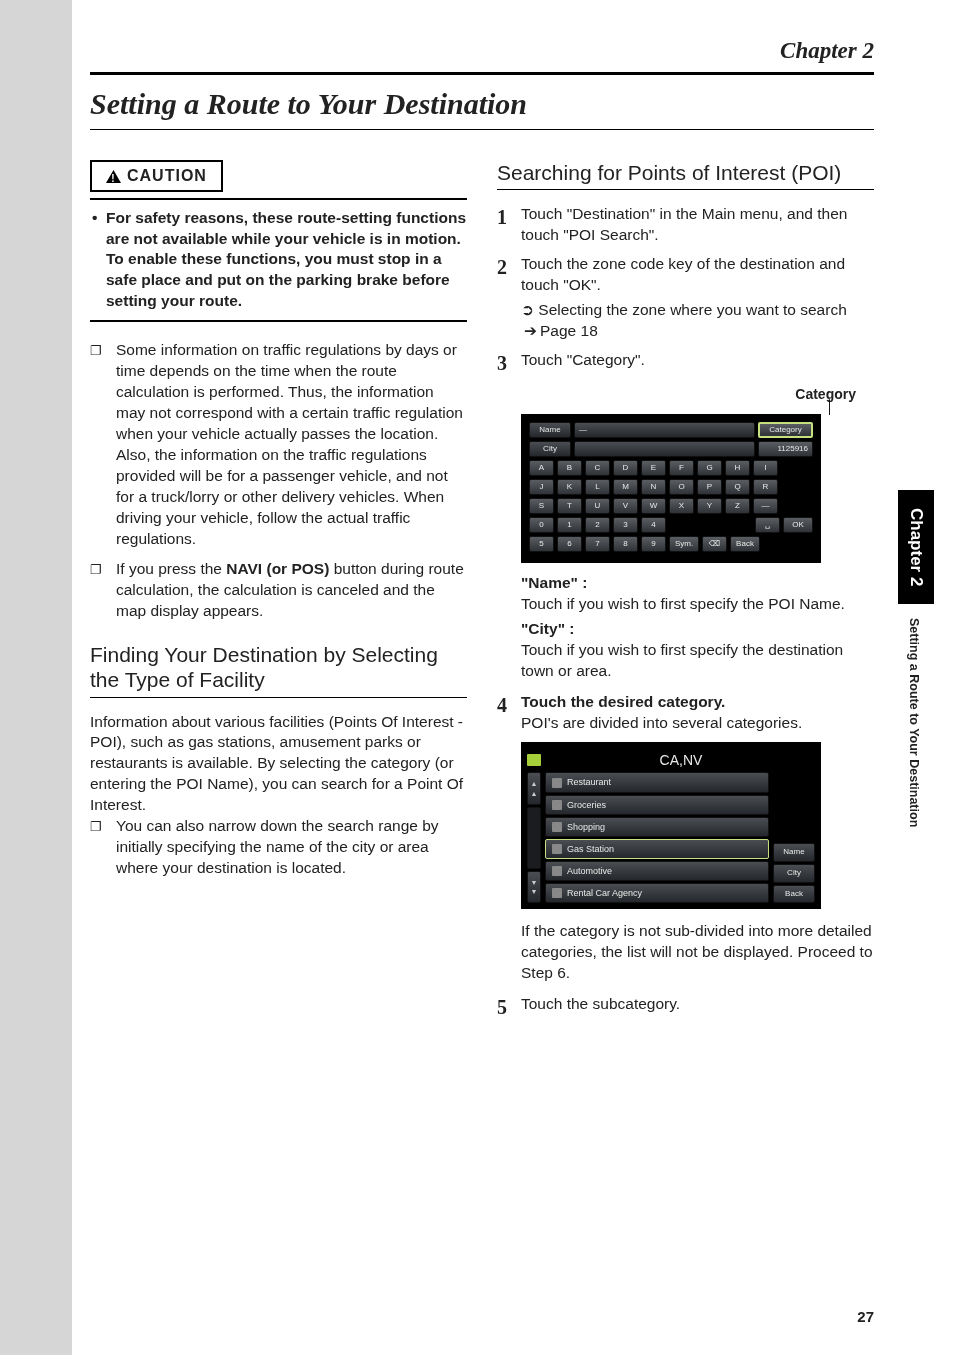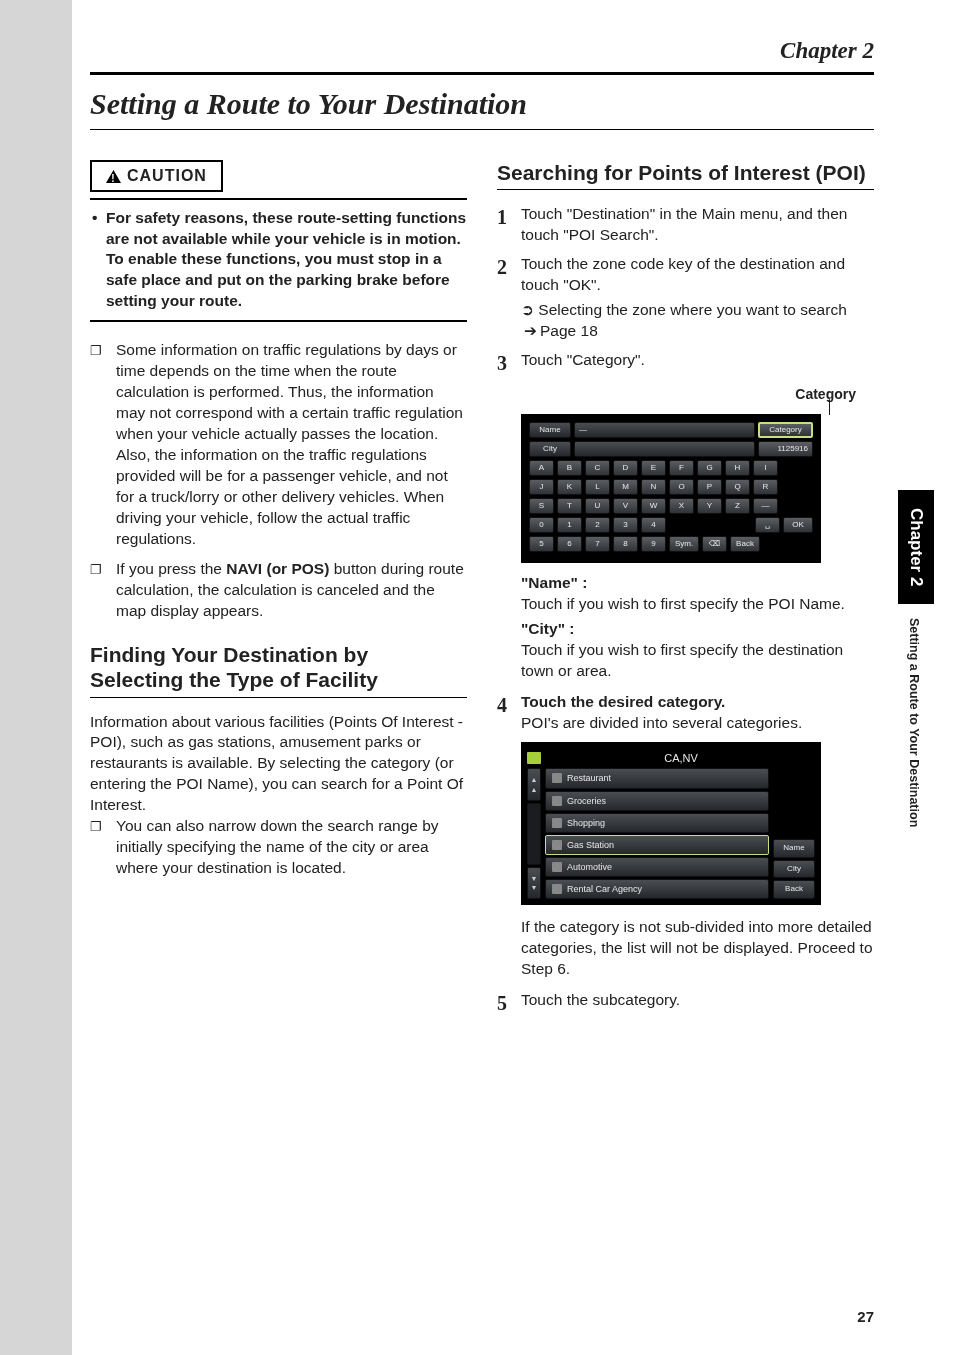--- a/index.html
+++ b/index.html
@@ -14,21 +14,21 @@
   .columns { display: flex; gap: 30px; }
   .col { flex: 1; font-size: 15.5px; line-height: 1.35; }
   .caution-box { display: inline-block; border: 2px solid #000; padding: 3px 14px; font-weight: bold; font-size: 16px; letter-spacing: 1px;}
   .caution-box svg { vertical-align: -2px; margin-right: 6px; }
   .caution-rule { border: none; border-top: 2px solid #000; margin-top: 6px; margin-bottom: 8px; }
   .caution-text { font-weight: bold; padding-left: 16px; position: relative; margin-bottom: 8px;}
   .caution-text .dot { position: absolute; left: 2px; top: 0; }
   .caution-rule2 { border: none; border-top: 2px solid #000; margin-bottom: 18px; }
   .bullet { padding-left: 26px; position: relative; margin-bottom: 10px; }
   .bullet .mark { position: absolute; left: 0; top: 2px; font-size: 13px; }
-  .h2 { font-weight: bold; font-size: 21px; line-height: 1.2; margin-top: 20px; margin-bottom: 4px; }
+  .h2 { font-weight: normal; font-size: 21px; line-height: 1.2; margin-top: 20px; margin-bottom: 4px; }
   .h2-rule { border: none; border-top: 1.5px solid #000; margin-bottom: 14px; }
   .step { display: flex; margin-bottom: 8px; }
   .step .num { font-family: "Times New Roman", serif; font-weight: bold; font-size: 20px; width: 24px; flex-shrink: 0; }
   .step .body { flex: 1; }
   .step .body .bold { font-weight: bold; }
   .label-category { text-align: right; font-weight: bold; font-size: 14px; margin: 6px 18px 0 0; }
   .label-line { text-align: right; margin: 0 40px 4px 0; font-size: 13px; line-height: 0.5; color:#000;}
   .screenshot { margin-left: 24px; margin-bottom: 10px; margin-top: 4px; }
   .kbd-row { display: flex; gap: 3px; margin-bottom: 3px; }
   .kbd-key { background: linear-gradient(#5a5d62,#2f3236); color: #e8e8e8; font-size: 8px; width: 25px; height: 16px; display: flex; align-items: center; justify-content: center; border: 1px solid #111; border-radius: 2px; }
@@ -36,21 +36,21 @@
   .kbd-key.sel { width: 55px; border: 2px solid #c6e080; color: #e8e8e8;}
   .kbd-key.name { width: 42px; background: linear-gradient(#4a4d52,#24272b);}
   .kbd-key.city { width: 42px; background: linear-gradient(#4a4d52,#24272b);}
   .kbd-key.mid  { width: 30px; text-align: center; }
   .kbd-shell { background: #000; padding: 8px; width: 300px; }
   .kbd-top { display:flex; gap:3px; margin-bottom:3px;}
   .kbd-field{ flex:1; background: linear-gradient(#4a4d52,#24272b); height:16px; border:1px solid #111; border-radius:2px; font-size:8px; color:#e8e8e8; display:flex; align-items:center; padding:0 4px;}
   .desc { padding-left: 24px; margin-bottom: 10px; }
   .desc .bold { font-weight: bold; display: block; }
   .cat-shell { background:#000; padding:6px; width:300px; margin-left:24px; margin-bottom:12px;}
-  .cat-header{ color:#e8e8e8; font-size:11px; text-align:center; padding:3px 0; display:flex; align-items:center; gap:6px;justify-content:flex-end;}
+  .cat-header{ color:#e8e8e8; font-size:14px; text-align:center; padding:3px 0; display:flex; align-items:center; gap:6px;justify-content:flex-end;}
   .cat-header .ico{ width:14px;height:12px; background:#a6cf3a; border-radius:1px; display:inline-block;}
   .cat-body{ display:flex; gap:4px;}
   .cat-scroll{ width:14px; display:flex; flex-direction:column; gap:2px;}
   .cat-scroll .btn{ flex:1; background:linear-gradient(#4a4d52,#24272b); border:1px solid #111; border-radius:2px; color:#ccc; font-size:7px; display:flex; align-items:center; justify-content:center;}
   .cat-list{ flex:1; display:flex; flex-direction:column; gap:2px;}
   .cat-item{ background:linear-gradient(#4a4d52,#24272b); color:#e8e8e8; font-size:9px; padding:3px 6px; border:1px solid #111; border-radius:2px; display:flex; align-items:center; gap:5px;}
   .cat-item.sel{ border:1.5px solid #c6e080; }
   .cat-item .cico{ width:10px; height:10px; background:#888; display:inline-block; border-radius:1px;}
   .cat-side{ width:42px; display:flex; flex-direction:column; justify-content:flex-end; gap:2px;}
   .cat-side .sbtn{ background:linear-gradient(#4a4d52,#24272b); color:#e8e8e8; font-size:8px; text-align:center; padding:3px 0; border:1px solid #111; border-radius:2px;}

